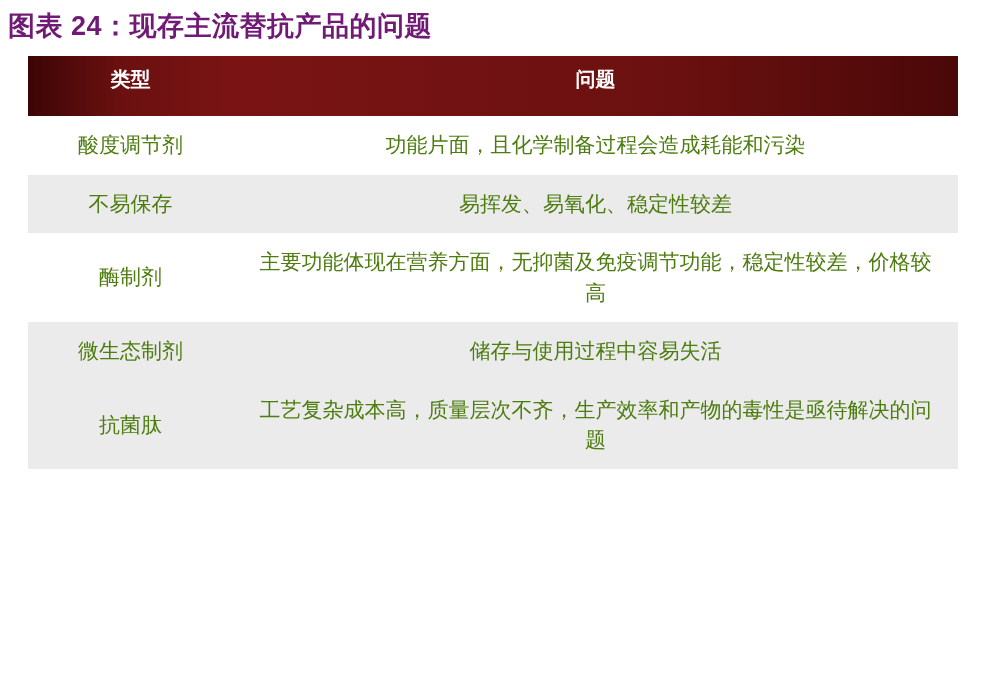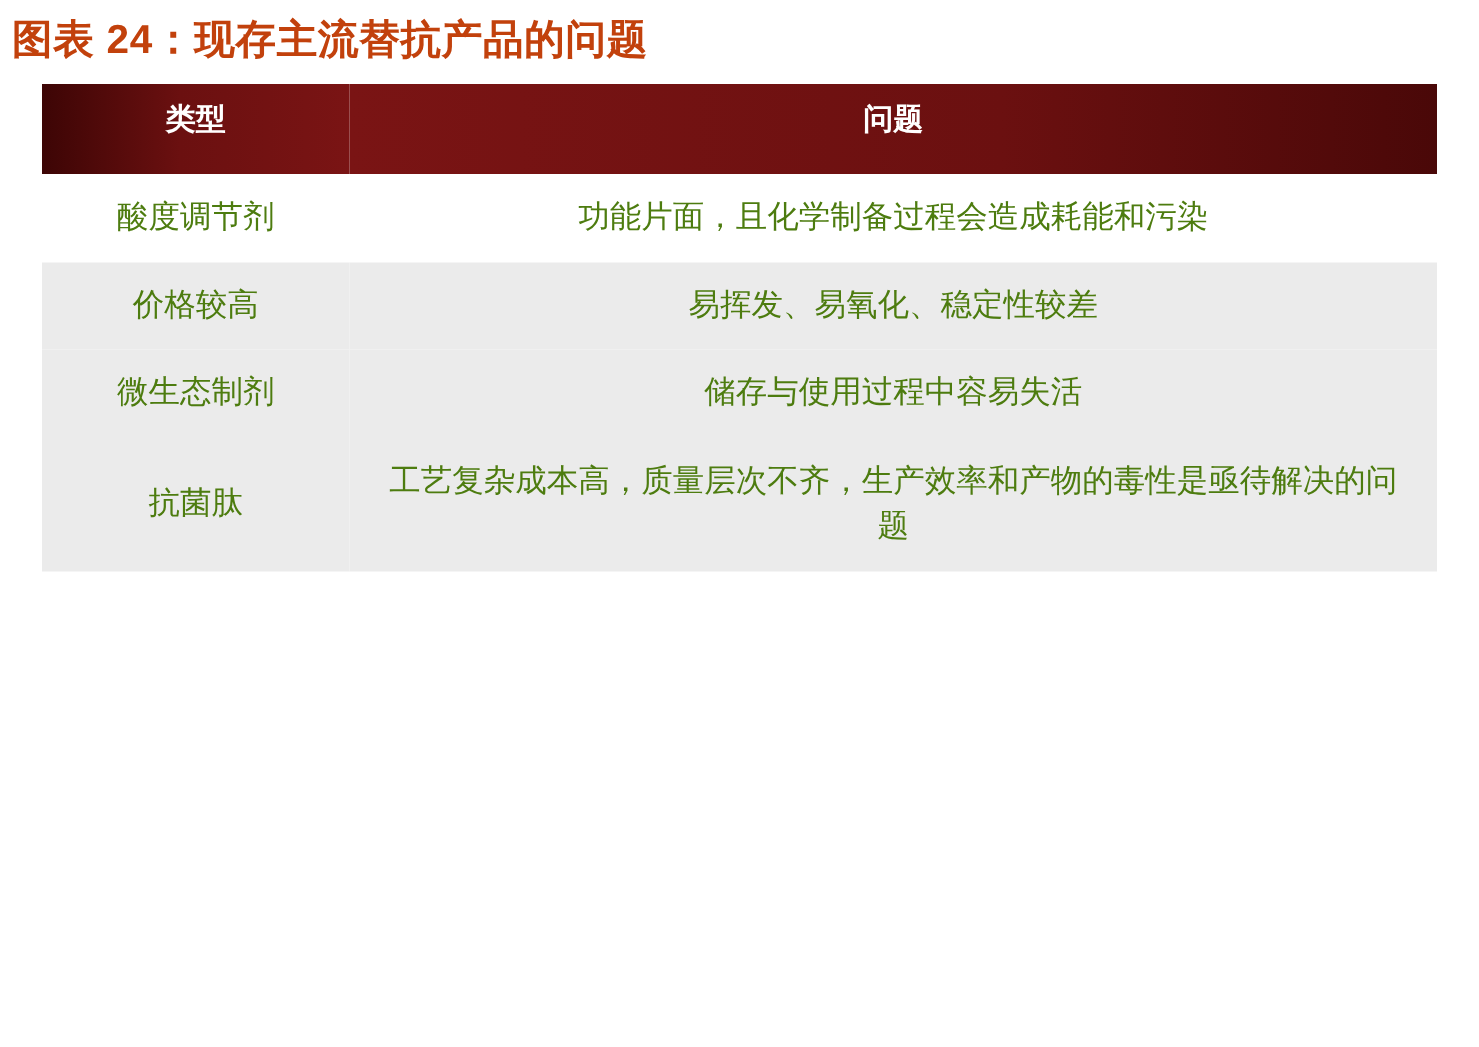--- a/index.html
+++ b/index.html
@@ -16,21 +16,21 @@
   }
   .page {
     width: 986px;
     height: 698px;
     position: relative;
     box-sizing: border-box;
   }
   .figure-title {
     font-size: 27px;
     font-weight: bold;
-    color: #c2410c;
+    color: #701a75;
     padding: 10px 0 8px 8px;
     letter-spacing: 0.5px;
     line-height: 1.2;
     white-space: nowrap;
   }
   .table-wrap {
     margin: 6px 28px 0 28px;
   }
   table.data-table {
     border-collapse: collapse;
@@ -96,22 +96,26 @@
           <th class="th-type">类型</th>
           <th class="th-issue">问题</th>
         </tr>
       </thead>
       <tbody>
         <tr class="row-even">
           <td class="cell-type">酸度调节剂</td>
           <td class="cell-issue">功能片面，且化学制备过程会造成耗能和污染</td>
         </tr>
         <tr class="row-odd">
-          <td class="cell-type">价格较高</td>
+          <td class="cell-type">不易保存</td>
           <td class="cell-issue">易挥发、易氧化、稳定性较差</td>
+        </tr>
+        <tr class="row-even">
+          <td class="cell-type">酶制剂</td>
+          <td class="cell-issue">主要功能体现在营养方面，无抑菌及免疫调节功能，稳定性较差，价格较高</td>
         </tr>
         <tr class="row-odd">
           <td class="cell-type">微生态制剂</td>
           <td class="cell-issue">储存与使用过程中容易失活</td>
         </tr>
         <tr class="row-odd">
           <td class="cell-type">抗菌肽</td>
           <td class="cell-issue">工艺复杂成本高，质量层次不齐，生产效率和产物的毒性是亟待解决的问题</td>
         </tr>
       </tbody>

